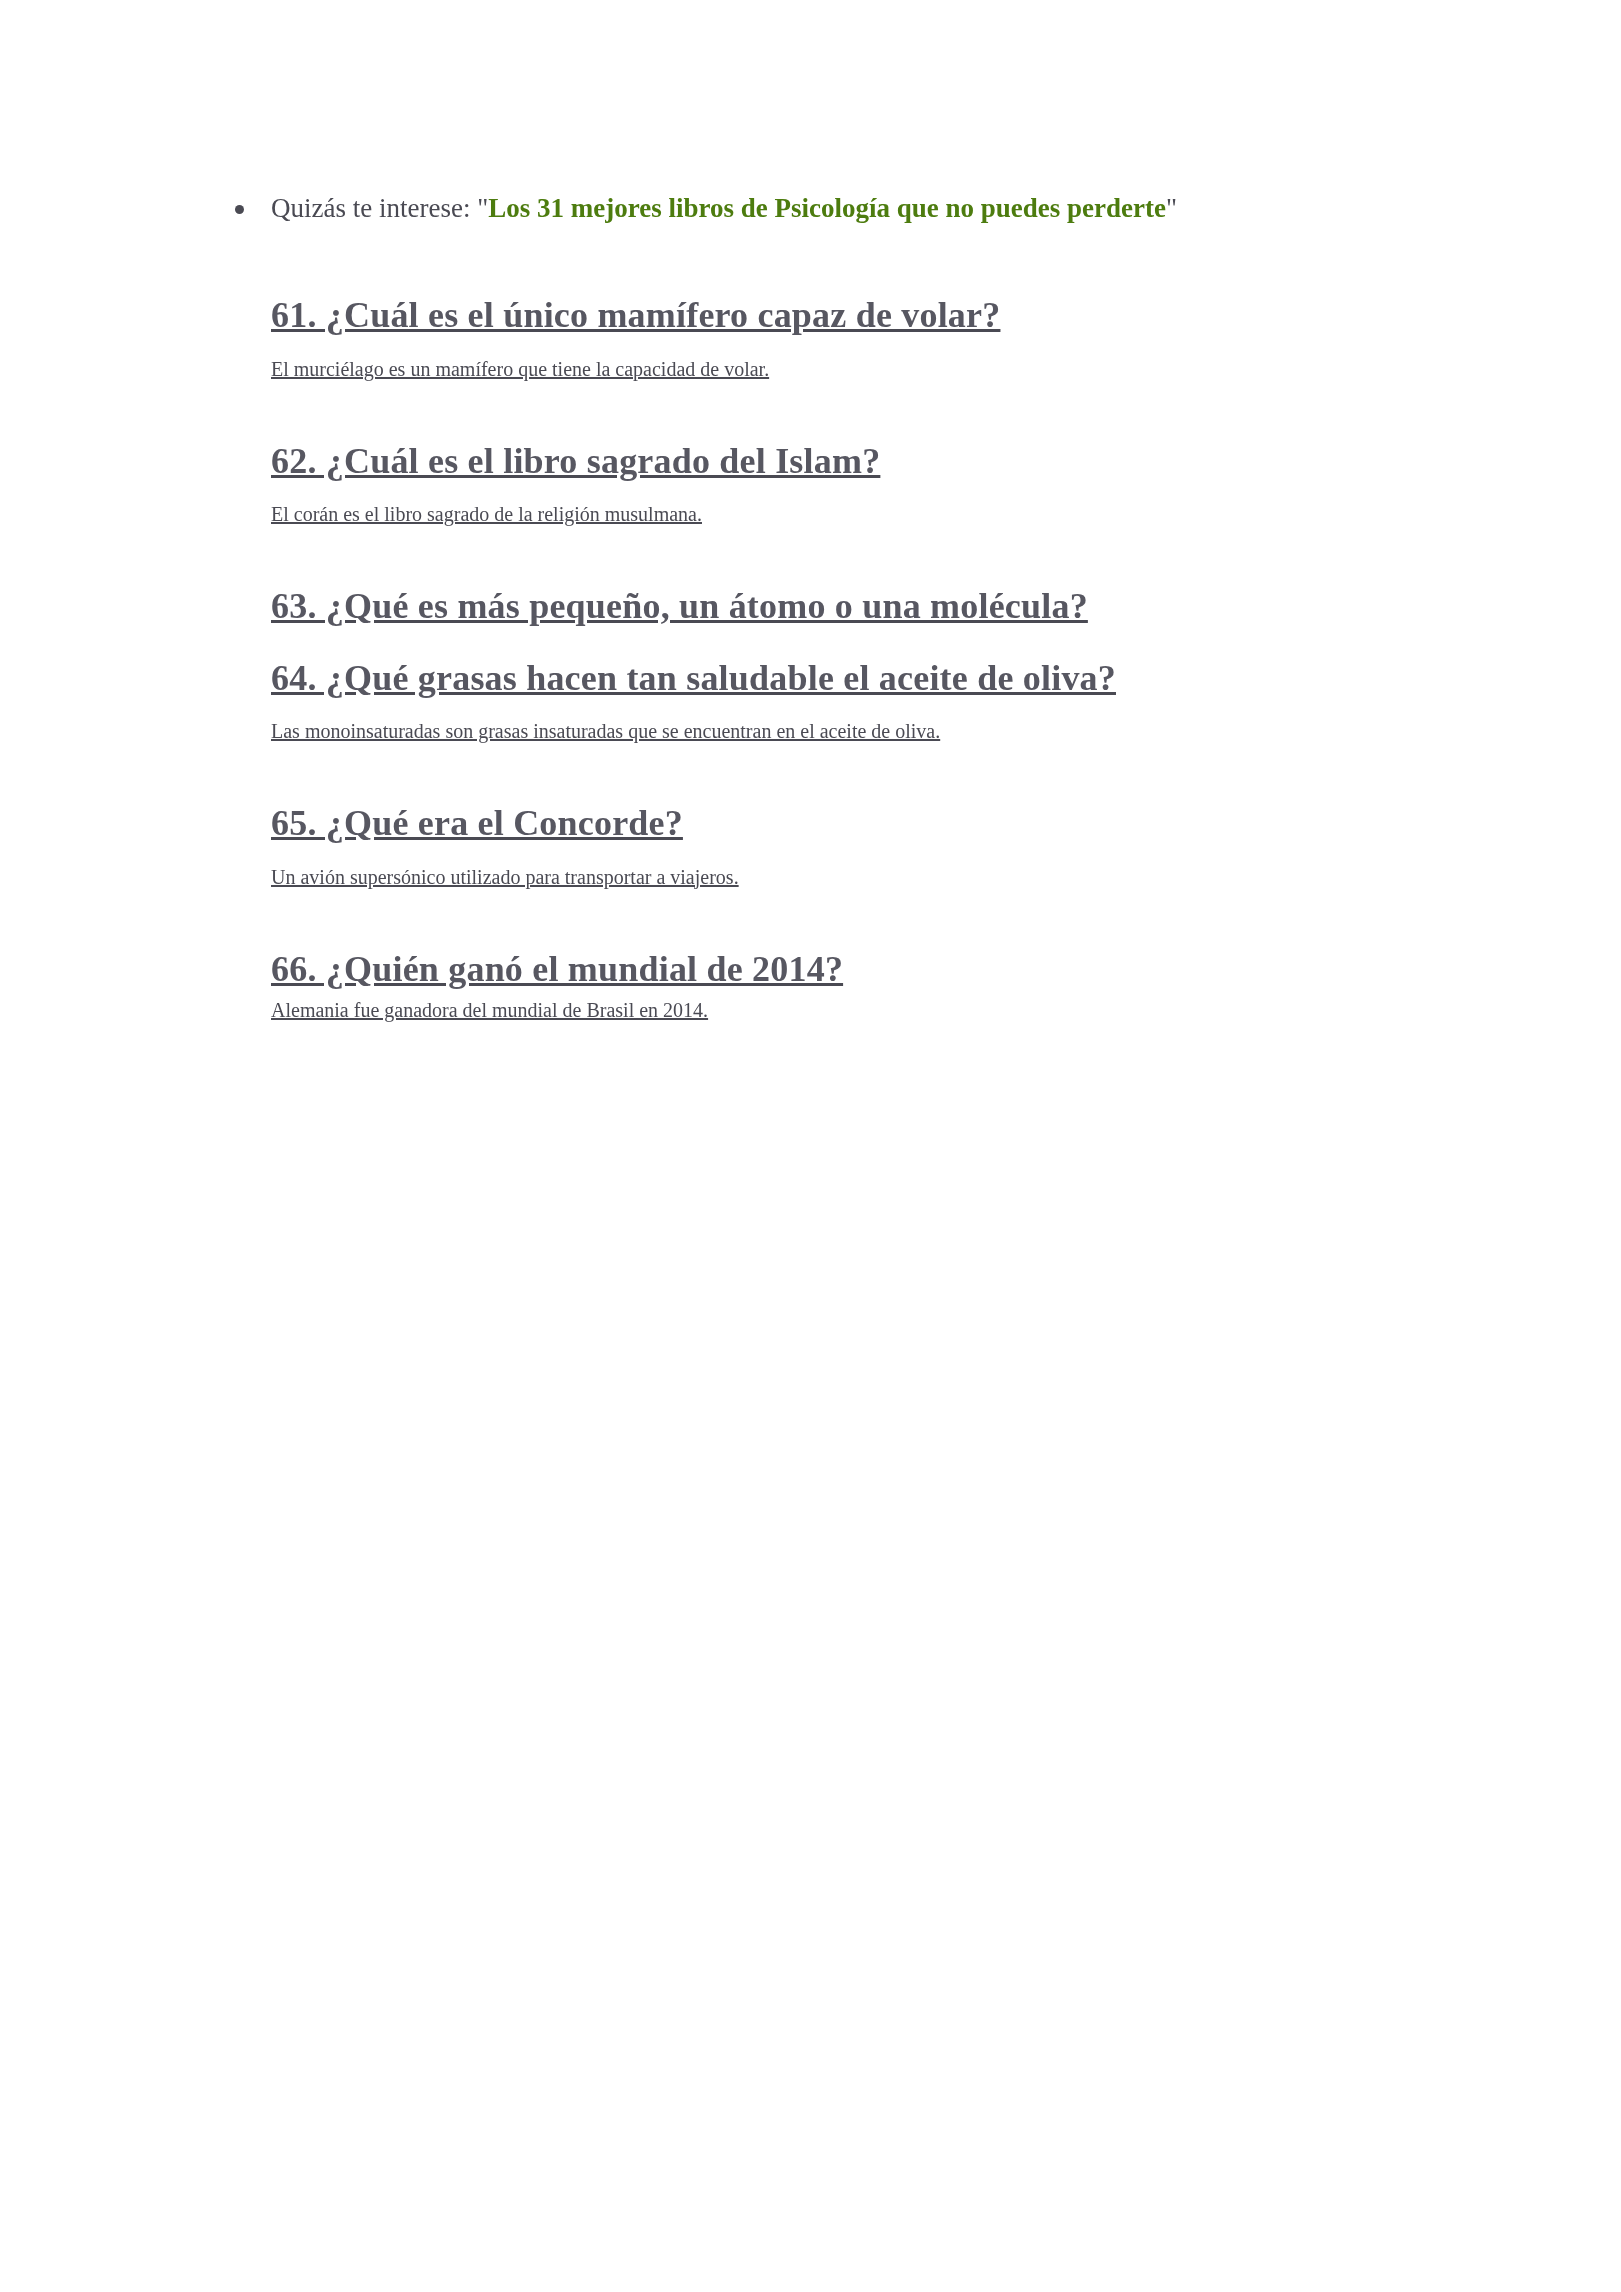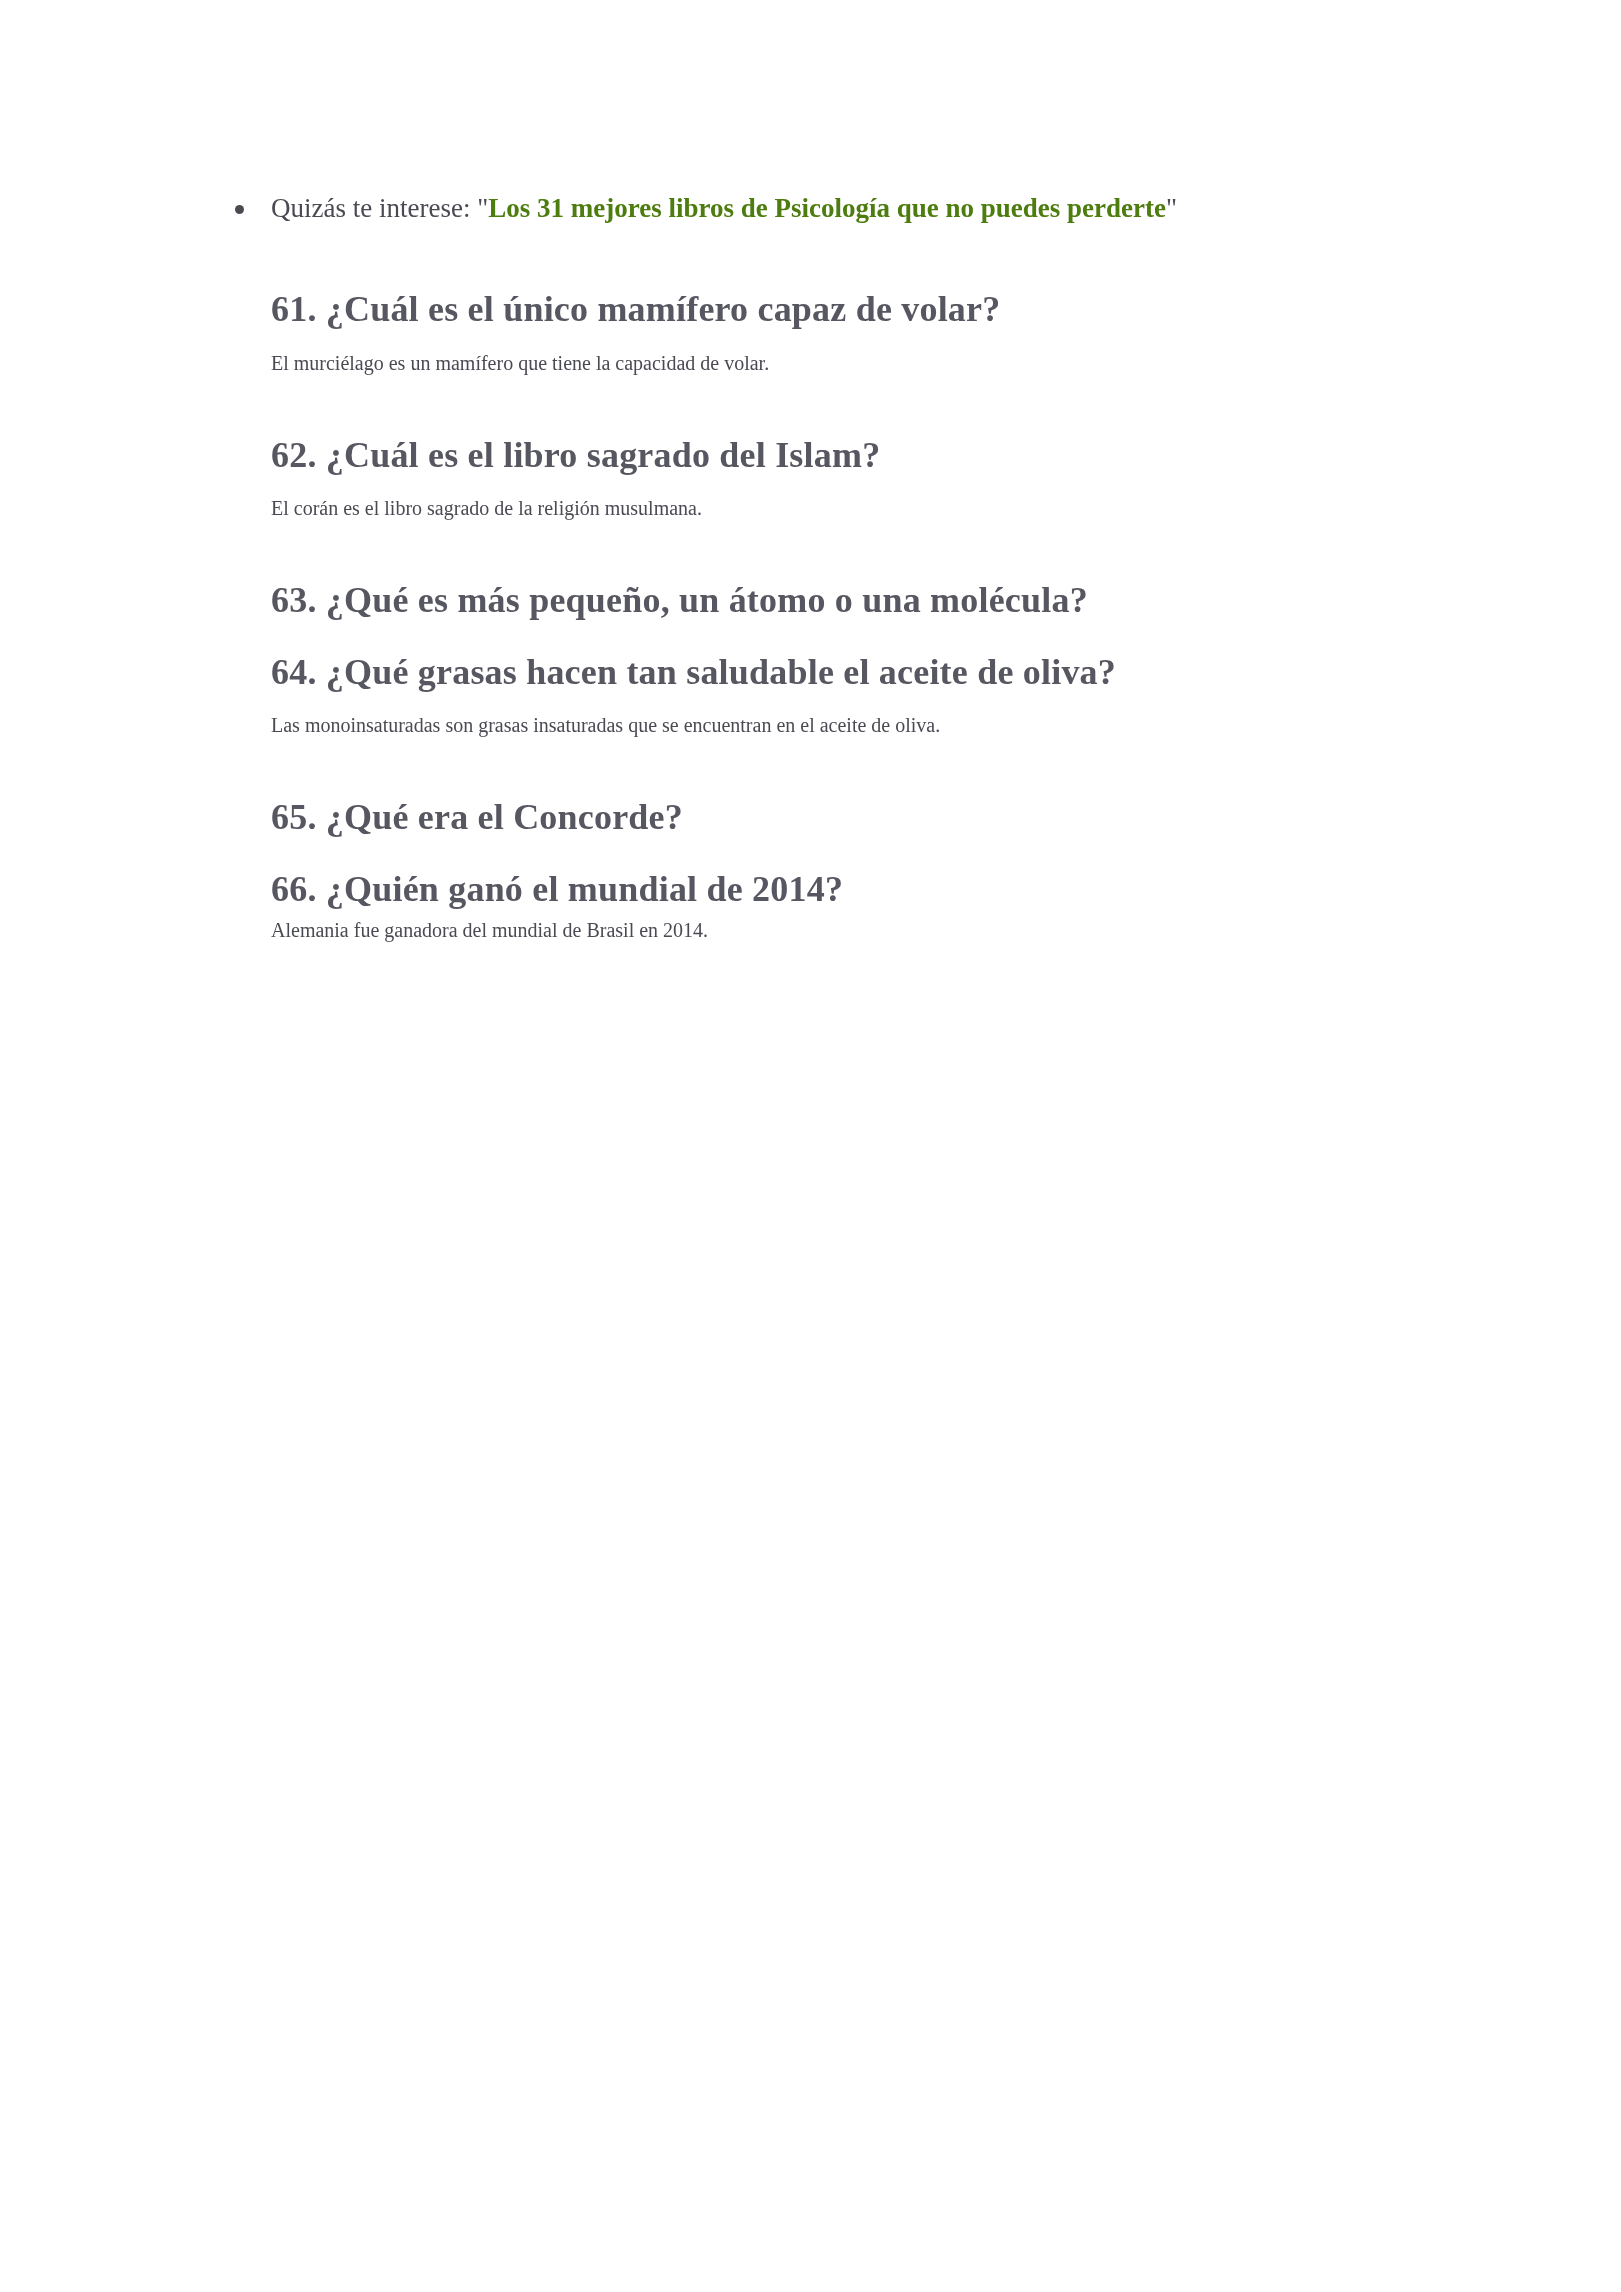--- a/index.html
+++ b/index.html
@@ -50,21 +50,22 @@
     background: #4a4a53;
   }
   .note-link {
     color: #4d7c0f;
     font-weight: bold;
     text-decoration: none;
   }
 
   
   .qa-block {
-    margin: 0 0 23px 0;
+    margin: 6px 0 23px 0;
+    text-decoration: underline;
   }
   .qa-heading {
     font-size: 36px;
     font-weight: bold;
     line-height: 1.35;
     color: #575761;
     margin: 0 0 12.5px 0;
     padding-left: 56px;
     letter-spacing: 0.2px;
   }
@@ -109,20 +110,21 @@
       <h2 class="qa-heading">63. ¿Qué es más pequeño, un átomo o una molécula?</h2>
     </div>
 
     <div class="qa-block">
       <h2 class="qa-heading">64. ¿Qué grasas hacen tan saludable el aceite de oliva?</h2>
       <p class="qa-answer">Las monoinsaturadas son grasas insaturadas que se encuentran en el aceite de oliva.</p>
     </div>
 
     <div class="qa-block">
       <h2 class="qa-heading">65. ¿Qué era el Concorde?</h2>
+      <p class="qa-answer">Un avión supersónico utilizado para transportar a viajeros.</p>
     </div>
 
     <div class="qa-block">
       <h2 class="qa-heading">66. ¿Quién ganó el mundial de 2014?</h2>
       <p class="qa-answer">Alemania fue ganadora del mundial de Brasil en 2014.</p>
     </div>
 
 
   </div>
 </div>

